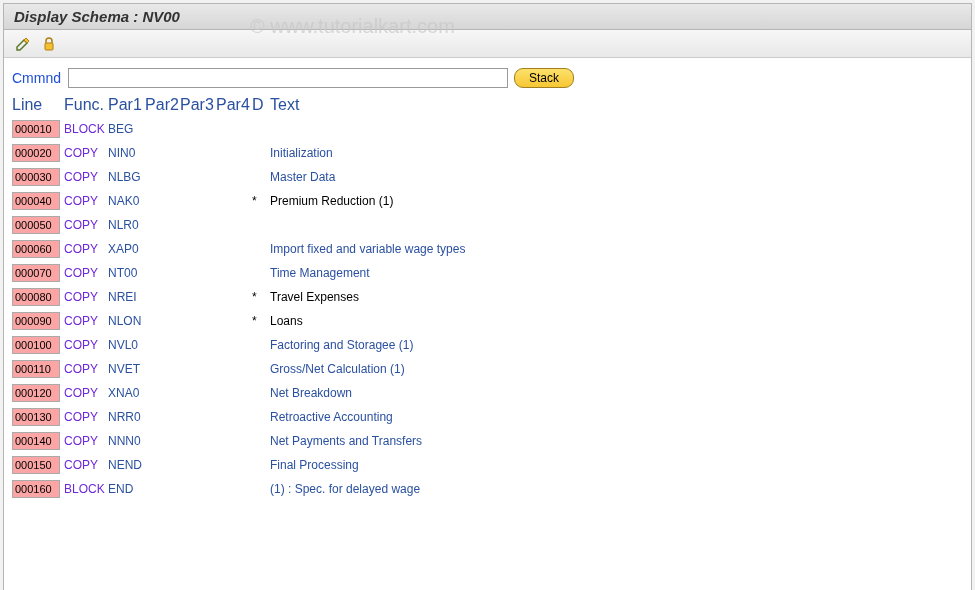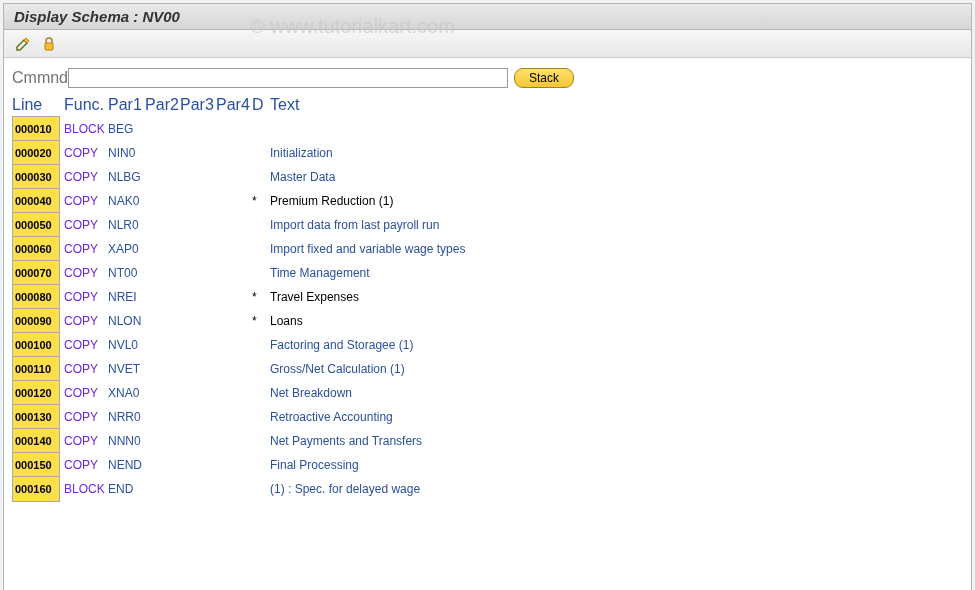--- a/index.html
+++ b/index.html
@@ -62,22 +62,22 @@
     .content {
       padding: 10px 8px;
     }
     .cmd-row {
       display: flex;
       align-items: center;
       gap: 6px;
       margin-bottom: 6px;
     }
     .cmd-label {
-      color: #737373;
-      font-size: 16px;
+      color: #1d4ed8;
+      font-size: 14px;
       width: 50px;
     }
     .cmd-input {
       width: 440px;
       height: 20px;
       border: 1px solid #999;
       background: #fff;
       padding: 0 4px;
       font-size: 12px;
     }
@@ -114,28 +114,27 @@
     .data-row {
       display: flex;
       align-items: center;
       font-size: 12px;
       height: 22px;
     }
     .line-box {
       width: 48px;
       height: 18px;
       border: 1px solid #aaa;
-      background: #fde047;
+      background: #fca5a5;
       font-size: 11px;
-      padding: 12px 2px;
+      padding: 4px 2px;
       margin-right: 4px;
       color: #000;
       text-align: left;
       line-height: 16px;
-      font-weight: bold;
     }
     .cell-func { width: 44px; color: #6d28d9; }
     .cell-par1 { width: 36px; color: #2a50a0; }
     .cell-par2 { width: 36px; }
     .cell-par3 { width: 36px; }
     .cell-par4 { width: 36px; }
     .cell-d    { width: 18px; color: #000; }
     .cell-text-link { flex: 1; color: #2a50a0; }
     .cell-text-plain { flex: 1; color: #000; }
   </style>
@@ -222,21 +221,20 @@
           <span class="cell-text-plain">Premium Reduction (1)</span>
         </div>
         <div class="data-row">
           <input type="text" class="line-box" value="000050" style="">
           <span class="cell-func">COPY</span>
           <span class="cell-par1">NLR0</span>
           <span class="cell-par2"></span>
           <span class="cell-par3"></span>
           <span class="cell-par4"></span>
           <span class="cell-d"></span>
-          <span class="cell-text-link">Import data from last payroll run</span>
         </div>
         <div class="data-row">
           <input type="text" class="line-box" value="000060" style="">
           <span class="cell-func">COPY</span>
           <span class="cell-par1">XAP0</span>
           <span class="cell-par2"></span>
           <span class="cell-par3"></span>
           <span class="cell-par4"></span>
           <span class="cell-d"></span>
           <span class="cell-text-link">Import fixed and variable wage types</span>

